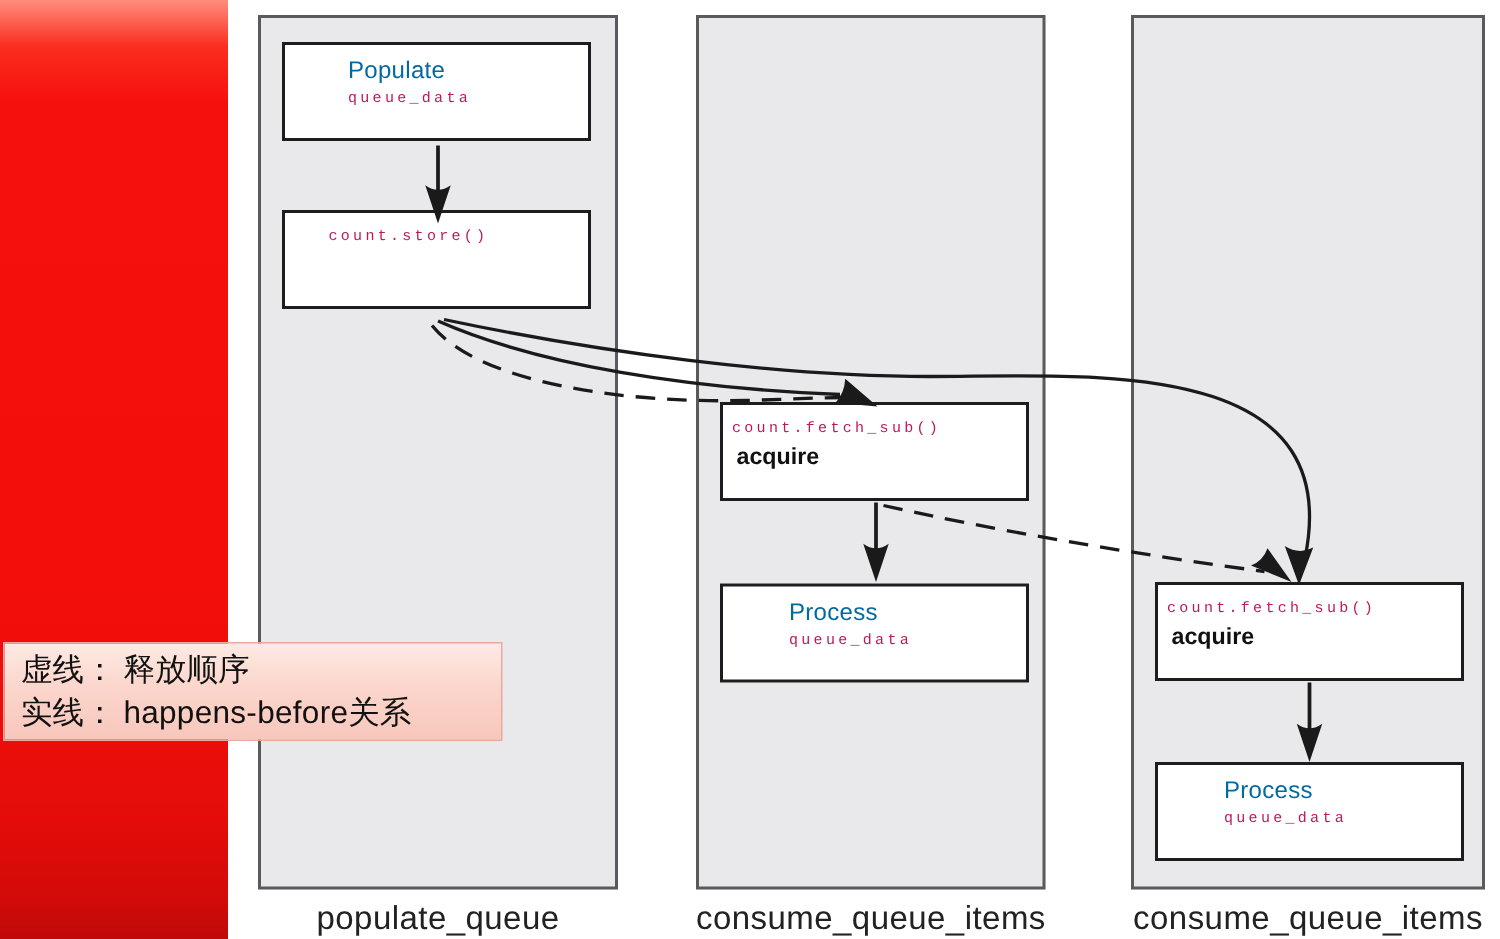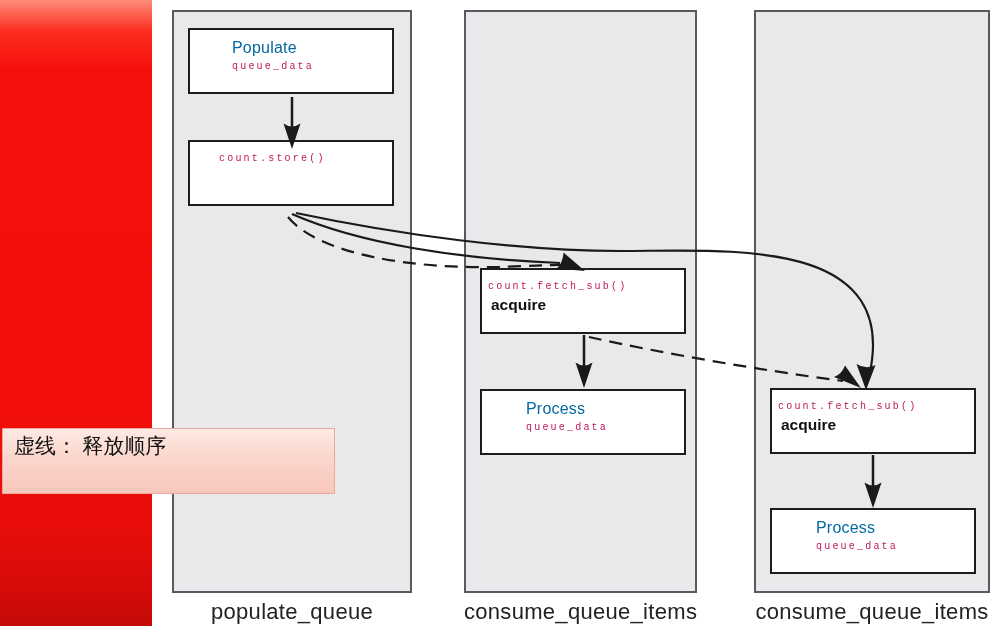--- a/index.html
+++ b/index.html
@@ -133,19 +133,20 @@
     <span class="ln t-bold" style="padding-left:3px;">acquire</span>
   </div>
 
   <div class="opbox b-process2">
     <span class="ln t-sans">Process</span>
     <span class="ln t-mono">queue_data</span>
   </div>
 
   <div class="legend">
     <div>虚线： 释放顺序</div>
+    <div><span>实线： </span><span class="latin">happens-before</span><span>关系</span></div>
   </div>
 
   <div class="lane-label ll1">populate_queue</div>
   <div class="lane-label ll2">consume_queue_items</div>
   <div class="lane-label ll3">consume_queue_items</div>
 
 </div>
 
 </body></html>

